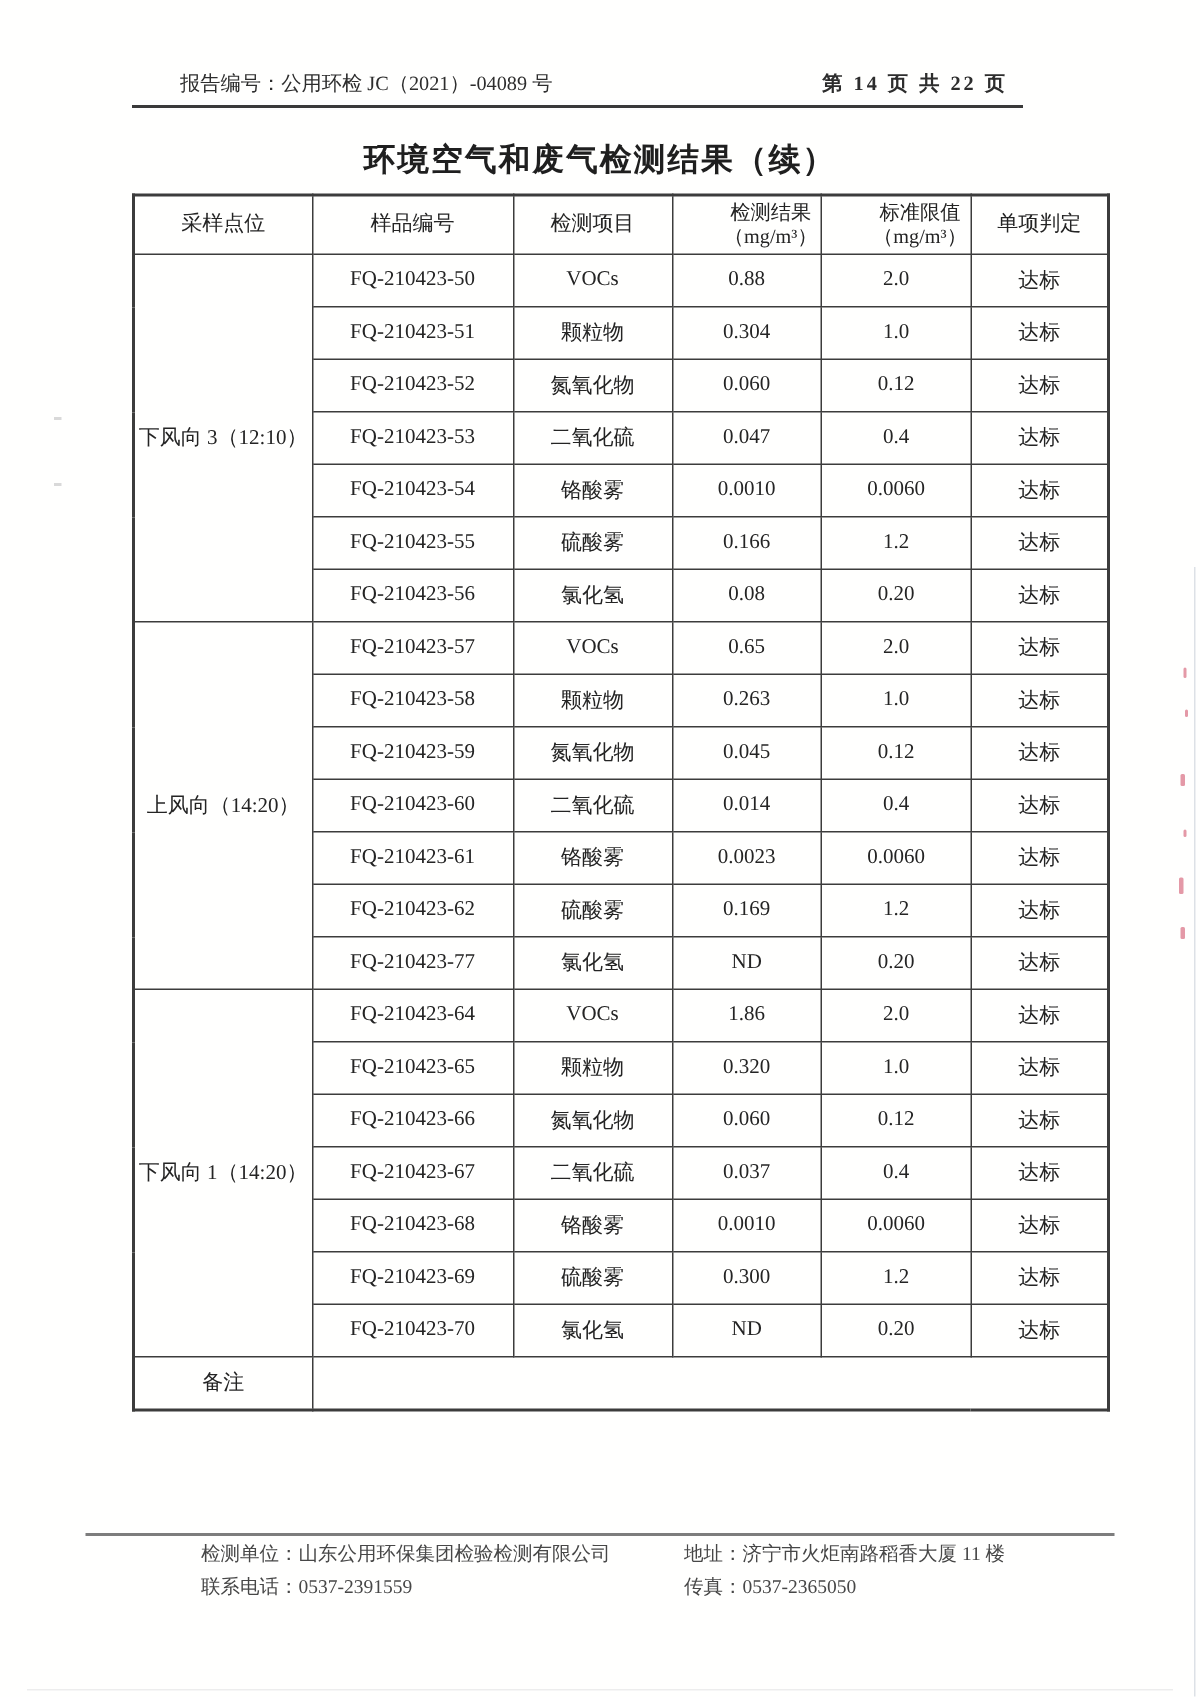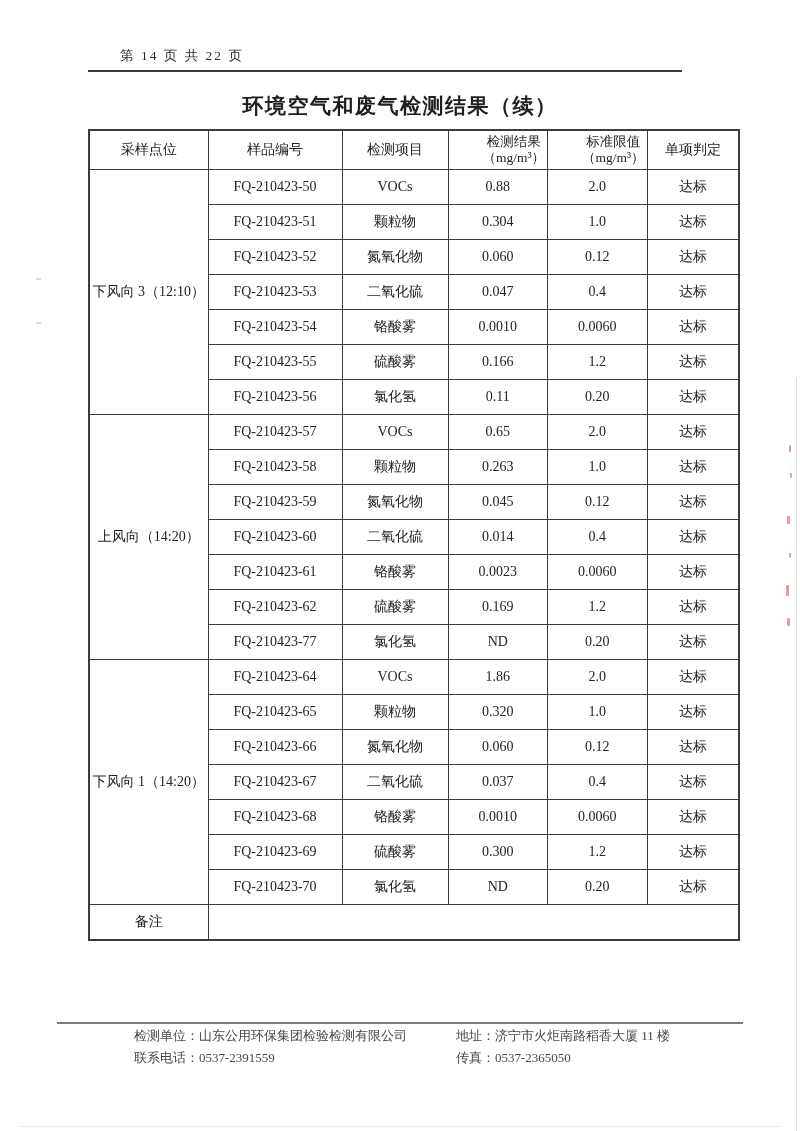--- a/index.html
+++ b/index.html
@@ -12,21 +12,21 @@
     overflow:hidden;
   }
   .page{position:absolute;left:0;top:0;width:800px;height:1131px;background:#fffffe;}
 
   
   .doc-header{
     position:absolute;left:120px;top:47px;width:552px;
     display:flex;justify-content:space-between;align-items:baseline;
     font-size:13.5px;color:#2d2d2d;white-space:nowrap;
   }
-  .doc-header .page-info{letter-spacing:2px;}
+  .doc-header .page-info{letter-spacing:2px;font-weight:bold;}
   .header-rule{
     position:absolute;left:88px;top:70px;width:594px;height:2px;
     background:#3a3a3a;
   }
 
   
   .doc-title{
     position:absolute;left:0;top:92px;width:800px;
     text-align:center;font-size:21px;font-weight:bold;
     letter-spacing:1.5px;color:#1f1f1f;
@@ -69,20 +69,21 @@
   .bottom-line{position:absolute;left:18px;top:1126px;width:764px;height:1px;background:#ededed;}
   .speck{position:absolute;background:#d9d9d9;}
   .red-mark{position:absolute;background:rgba(205,70,95,0.55);border-radius:1px;}
 </style>
 </head>
 <body>
 
 <div class="page">
 
   <div class="doc-header">
+    <span class="report-no">报告编号：公用环检 JC（2021）-04089 号</span>
     <span class="page-info">第 14 页 共 22 页</span>
   </div>
   <div class="header-rule"></div>
 
   <div class="doc-title">环境空气和废气检测结果（续）</div>
 
   <table class="results">
     <colgroup>
       <col style="width:119px">
         <col style="width:134px">
@@ -148,21 +149,21 @@
         <tr>
           <td>FQ-210423-55</td>
           <td>硫酸雾</td>
           <td>0.166</td>
           <td>1.2</td>
           <td>达标</td>
         </tr>
         <tr>
           <td>FQ-210423-56</td>
           <td>氯化氢</td>
-          <td>0.11</td>
+          <td>0.08</td>
           <td>0.20</td>
           <td>达标</td>
         </tr>
         <tr>
           <td class="loc" rowspan="7">上风向（14:20）</td>
           <td>FQ-210423-57</td>
           <td>VOCs</td>
           <td>0.65</td>
           <td>2.0</td>
           <td>达标</td>

